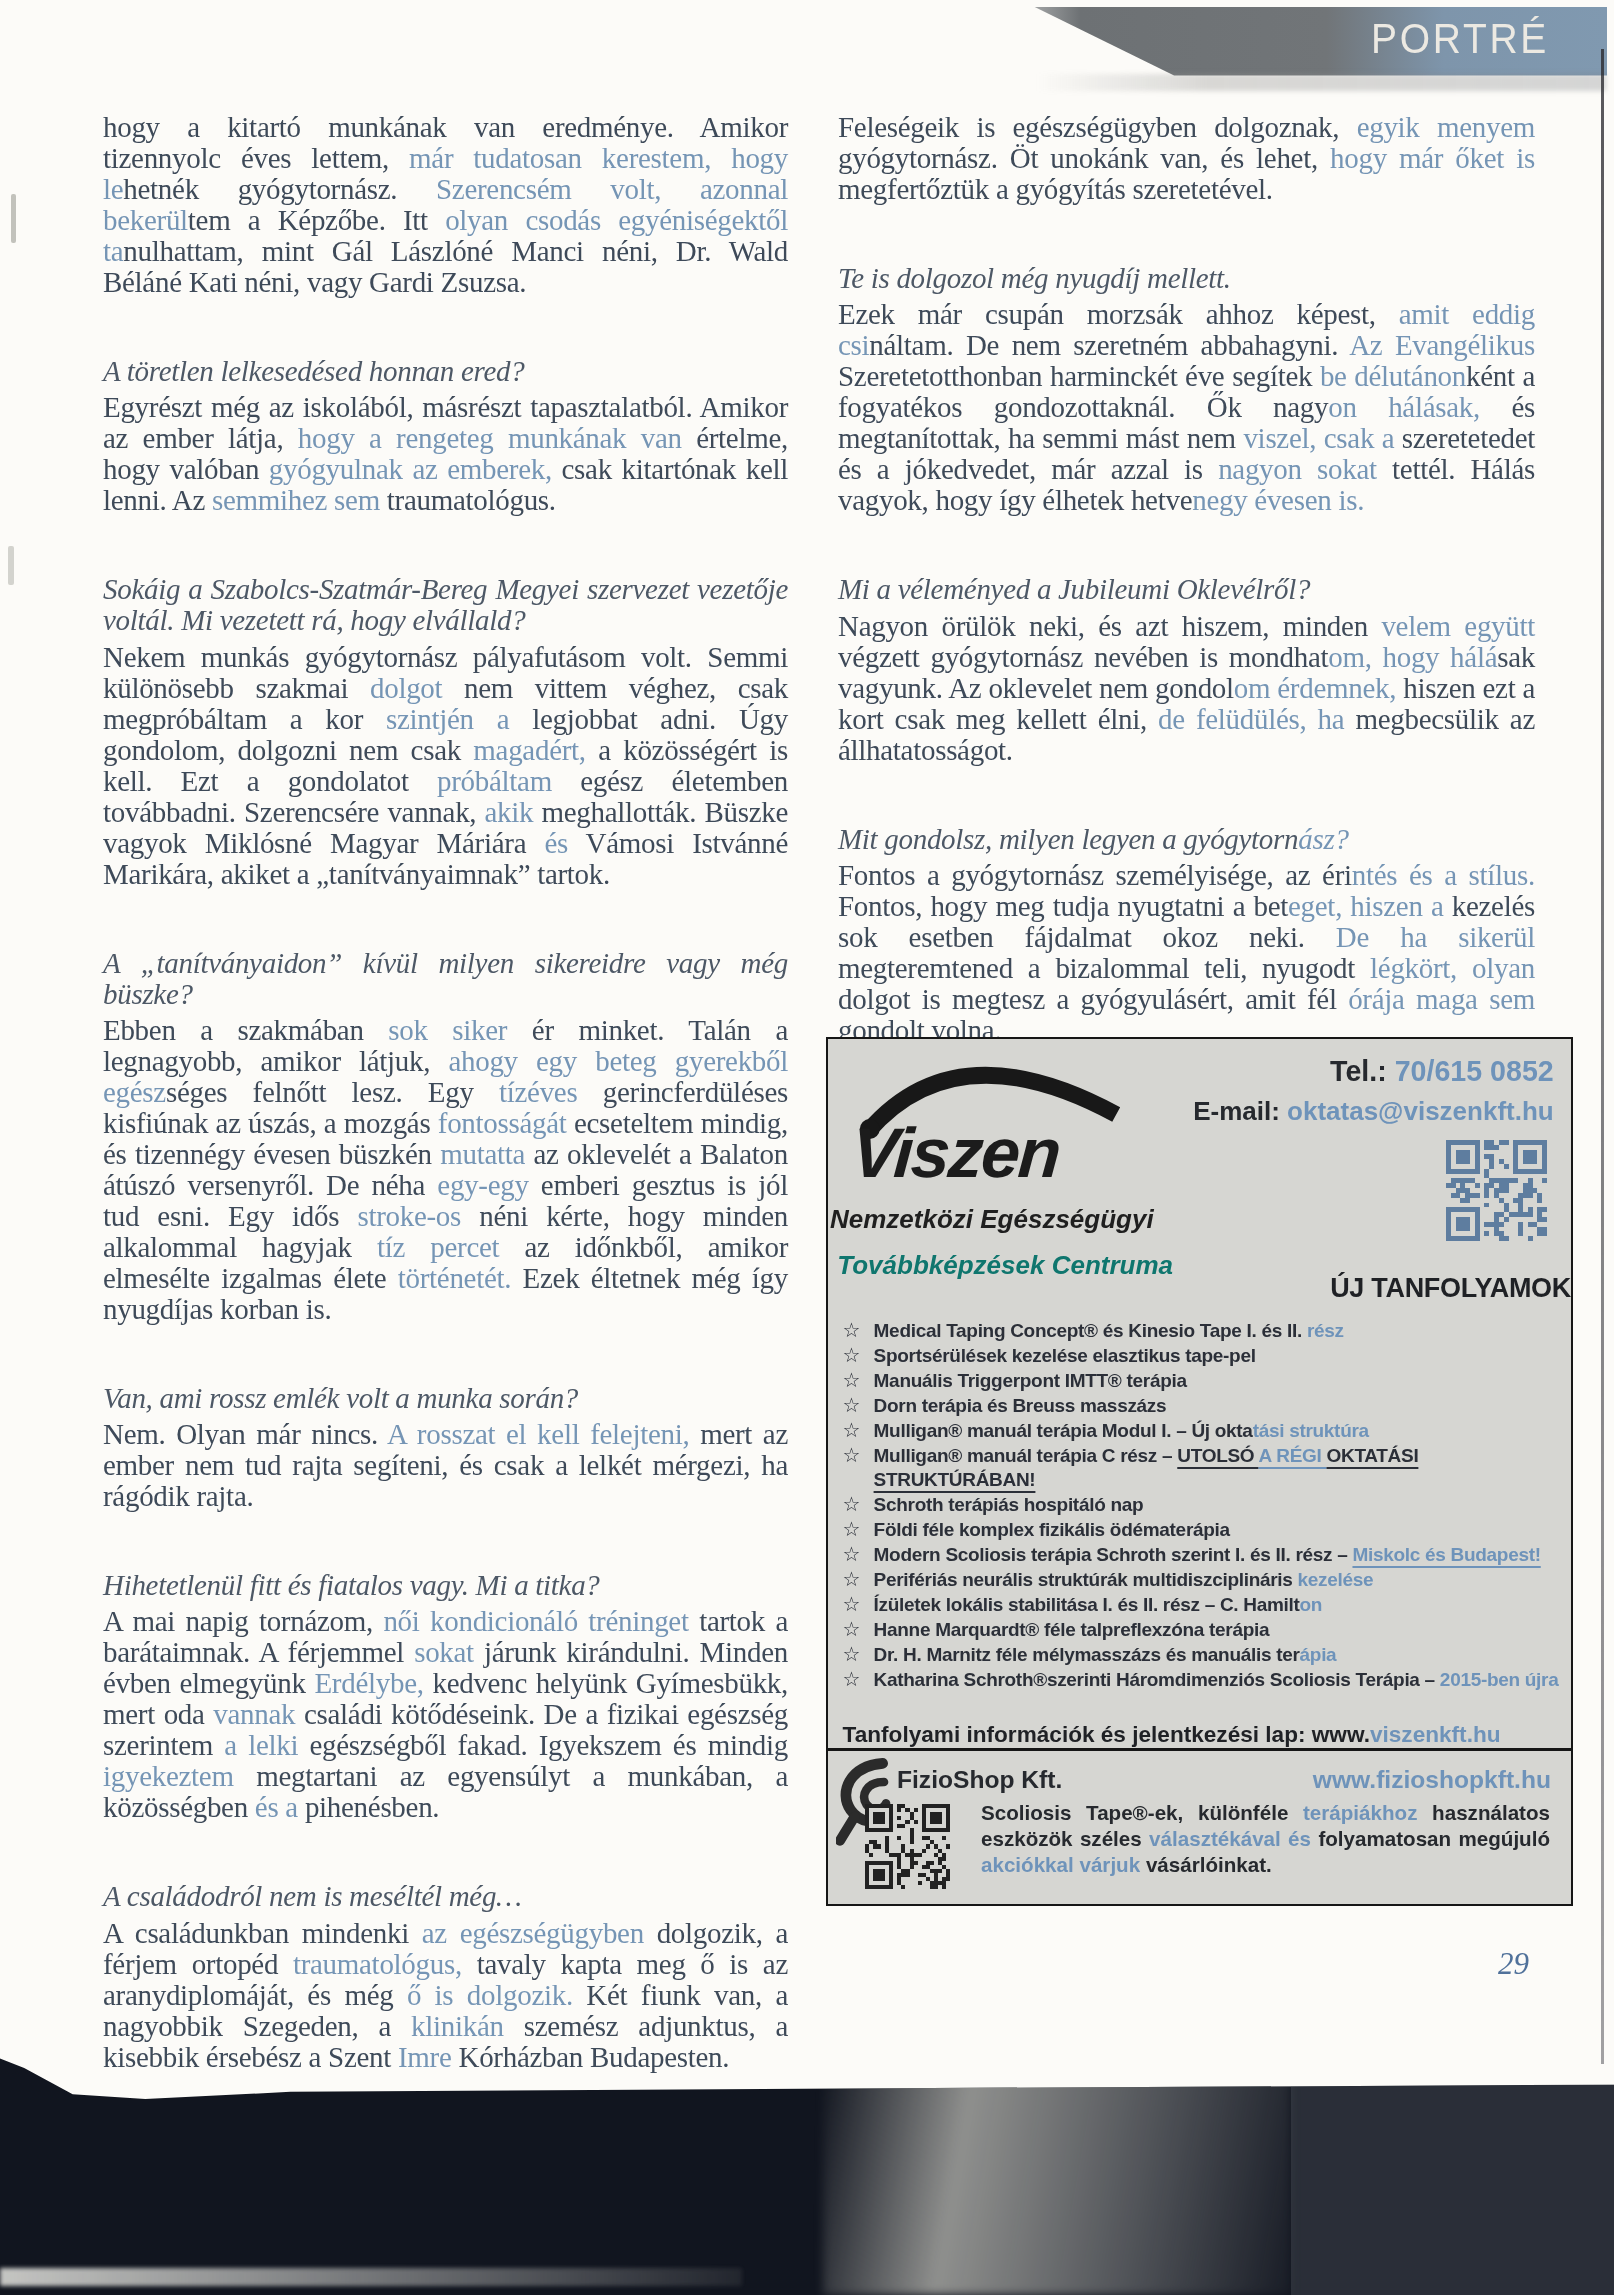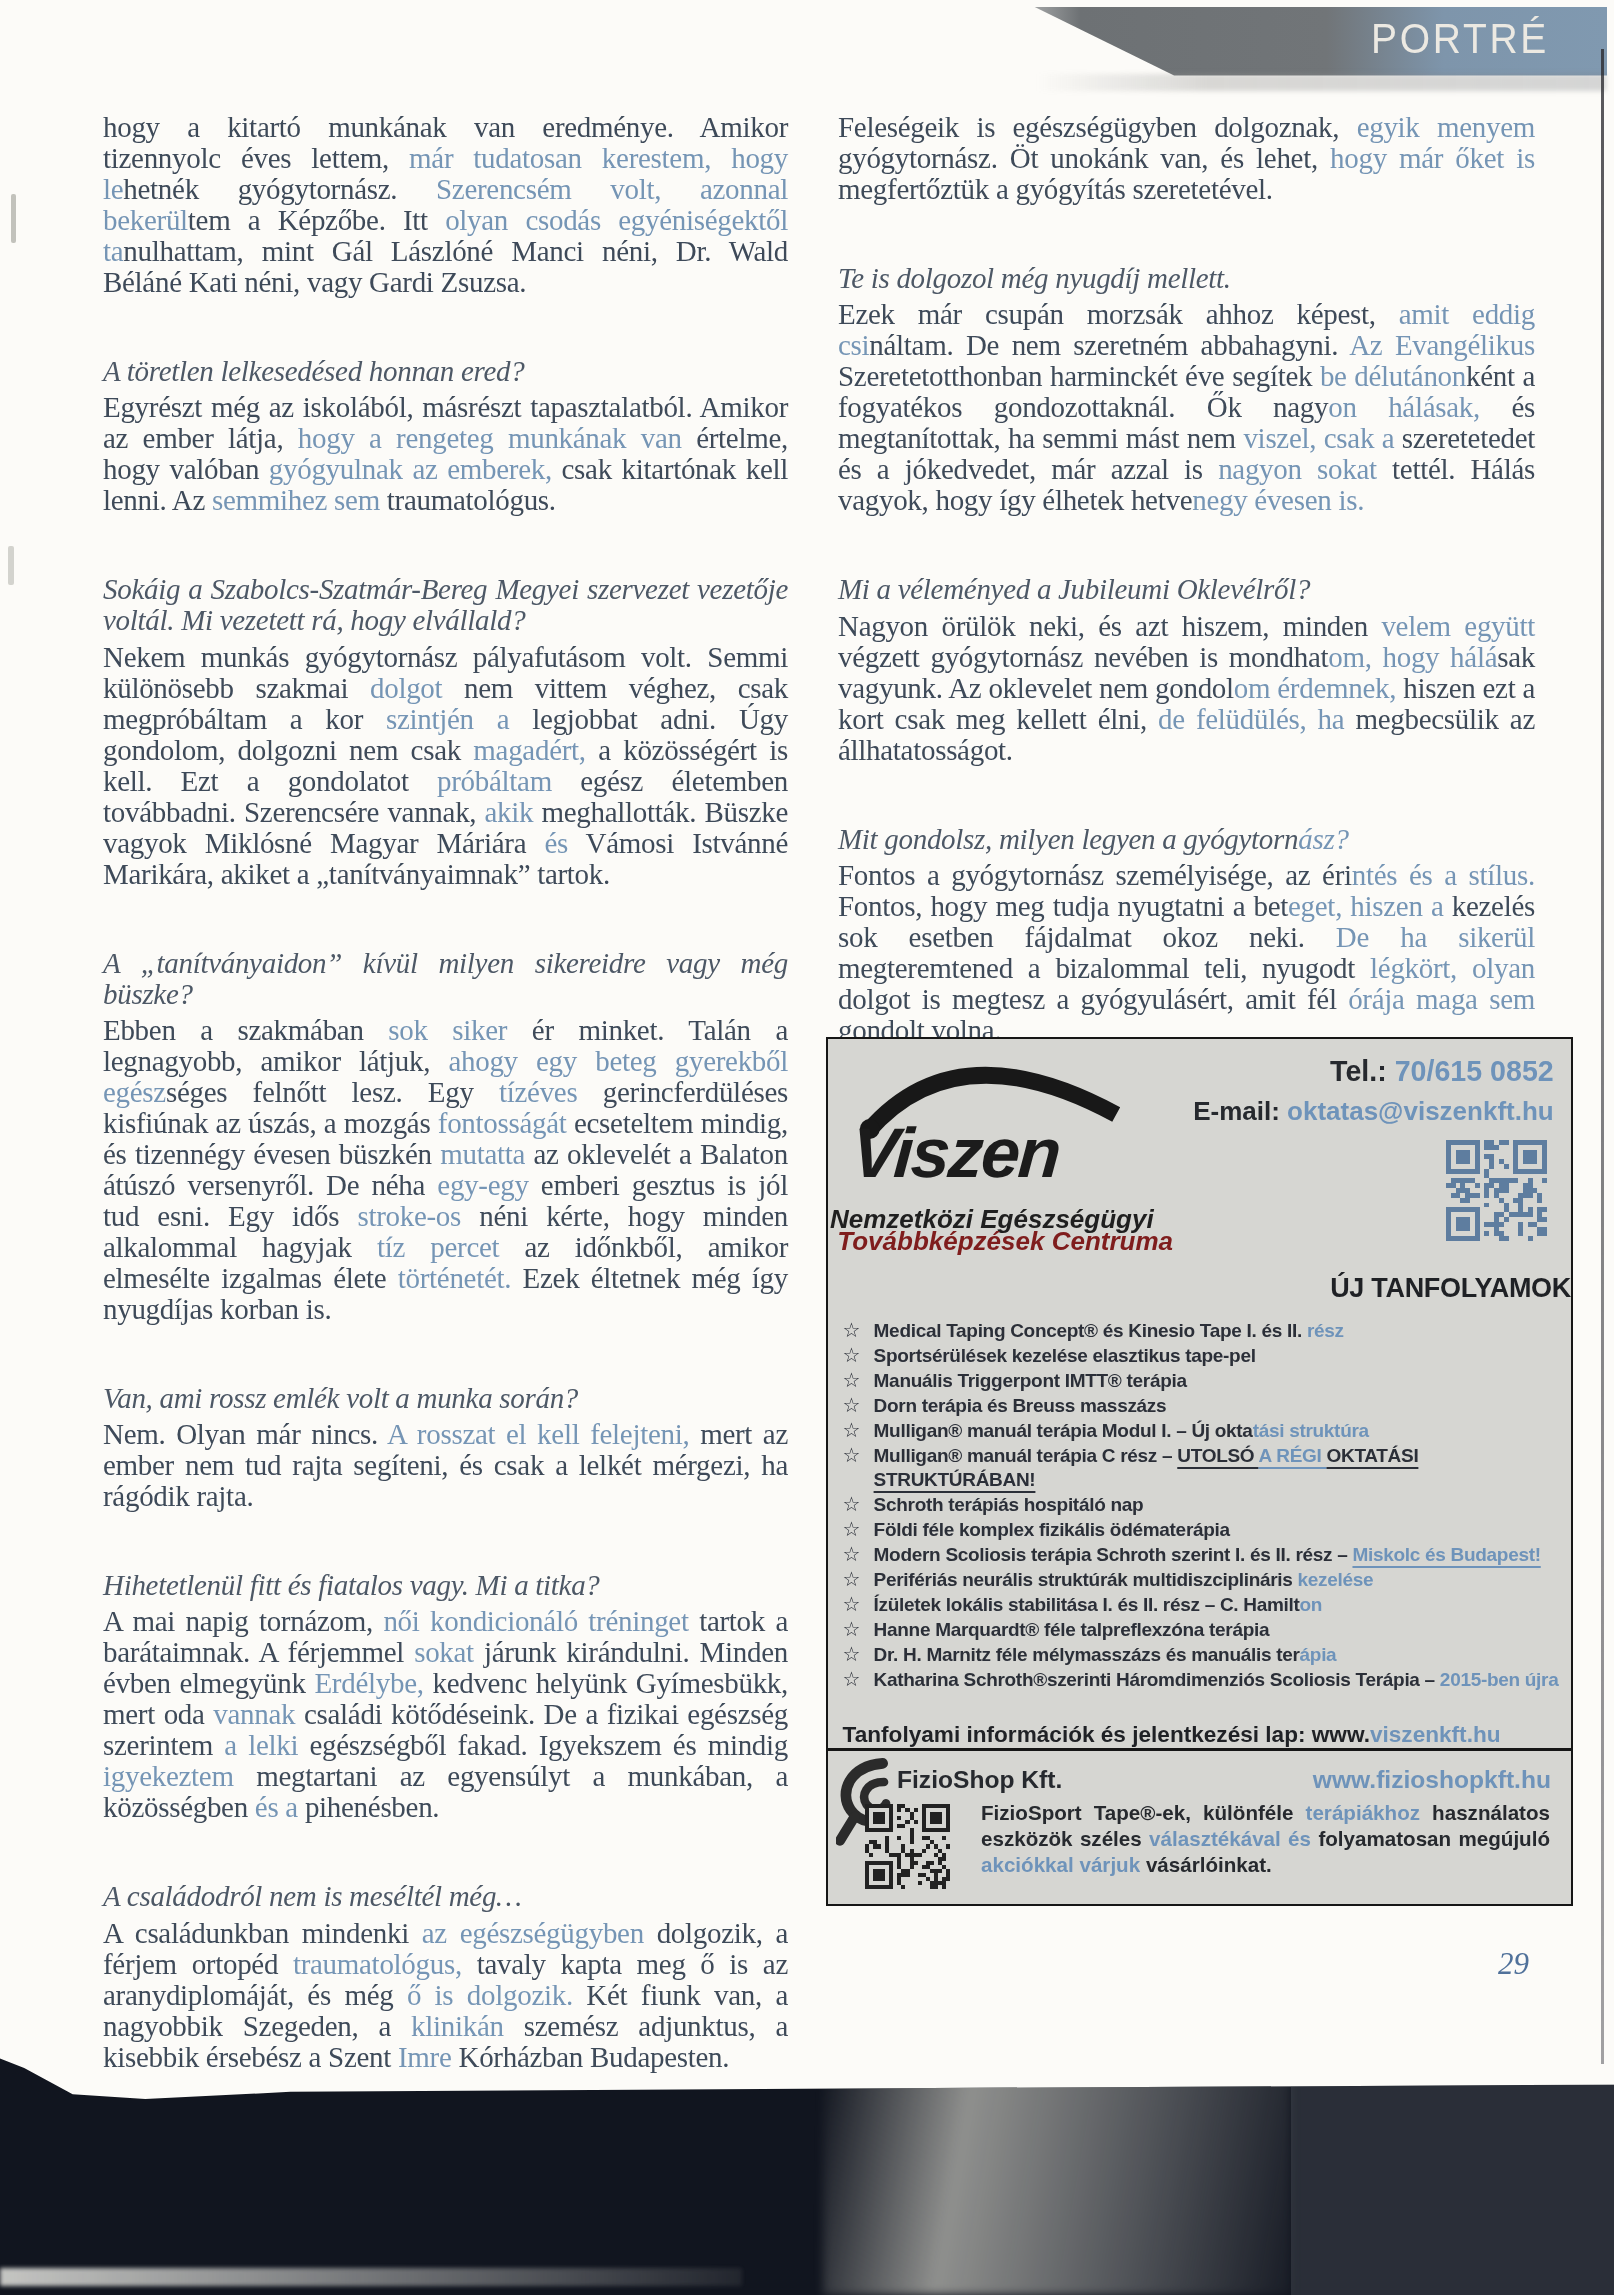--- a/index.html
+++ b/index.html
@@ -51,21 +51,21 @@
     border:2.7px solid #161616;background:#d6d6d2;box-sizing:border-box;
     font-family:"Liberation Sans",sans-serif;color:#2b2f38;
   }
   .ad .c-b{color:#6e93ba;}
   .viszen-arc{position:absolute;left:29px;top:9.3px;width:266px;height:93px;}
   .viszen-brand{
     position:absolute;left:24px;top:74px;font-size:70px;font-weight:800;
     font-style:italic;color:#1c1c1c;letter-spacing:-2px;transform:skewX(-4deg);
   }
   .viszen-sub1{position:absolute;left:2px;top:165px;font-size:26px;font-weight:700;font-style:italic;color:#1f1f1f;}
-  .viszen-sub2{position:absolute;left:9.3px;top:187px;font-size:26px;font-weight:700;font-style:italic;color:#7f1d1d;}
+  .viszen-sub2{position:absolute;left:9.3px;top:211px;font-size:26px;font-weight:700;font-style:italic;color:#0f766e;}
   .ad-tel{position:absolute;right:17.3px;top:16px;font-size:28.6px;font-weight:700;color:#26292e;}
   .ad-email{position:absolute;right:17.3px;top:57px;font-size:26px;font-weight:700;color:#26292e;}
   .qr{position:absolute;}
   .qr1{right:24px;top:101px;width:101px;height:101px;}
   .qr2{left:37px;top:765px;width:85px;height:85px;}
   .ad-heading{
     position:absolute;left:0;top:234px;width:100%;text-align:right;
     font-size:27px;font-weight:700;color:#1f2125;letter-spacing:-0.3px;
   }
   .courses{
@@ -396,21 +396,21 @@
           <rect x="13" y="19" width="1" height="1" fill="#222222"></rect>
           <rect x="16" y="19" width="1" height="1" fill="#222222"></rect>
           <rect x="17" y="19" width="1" height="1" fill="#222222"></rect>
           <rect x="18" y="19" width="1" height="1" fill="#222222"></rect>
           <rect x="19" y="19" width="1" height="1" fill="#222222"></rect>
           <rect x="9" y="20" width="1" height="1" fill="#222222"></rect>
           <rect x="16" y="20" width="1" height="1" fill="#222222"></rect>
           <rect x="17" y="20" width="1" height="1" fill="#222222"></rect>
           <rect x="19" y="20" width="1" height="1" fill="#222222"></rect>
         </svg></div>
-    <div class="fizio-body" id="fizio-body"><span>FizioSport Tape®-ek, különféle </span><span class="c-b">terápiákhoz </span><span>használatos eszközök széles </span><span class="c-b">választékával és </span><span>folyamatosan megújuló </span><span class="c-b">akciókkal várjuk </span><span>vásárlóinkat.</span></div>
+    <div class="fizio-body" id="fizio-body"><span>Scoliosis Tape®-ek, különféle </span><span class="c-b">terápiákhoz </span><span>használatos eszközök széles </span><span class="c-b">választékával és </span><span>folyamatosan megújuló </span><span class="c-b">akciókkal várjuk </span><span>vásárlóinkat.</span></div>
   </div>
 
   <div class="page-num">29</div>
 
   <div class="scan-bottom">
     <div class="sb-light"></div>
     <div class="sb-right"></div>
     <div class="sb-strip"></div>
   </div>
 </div>

